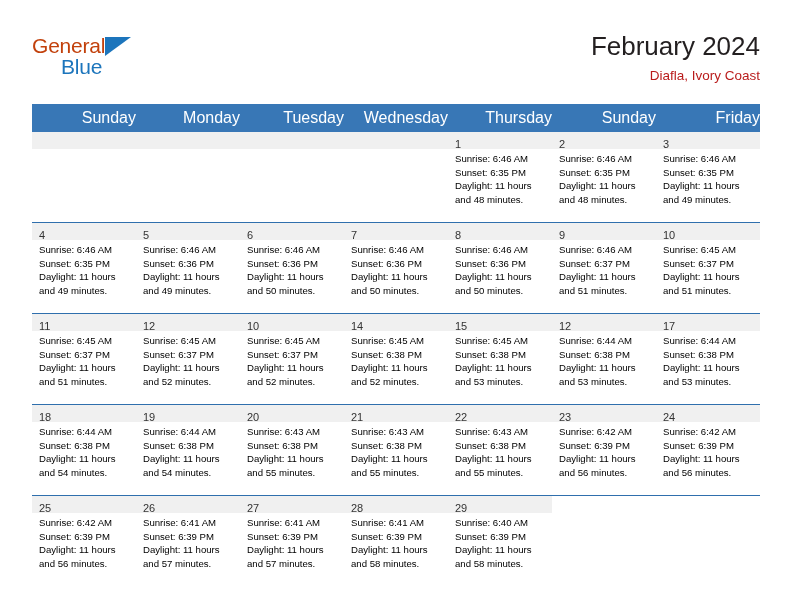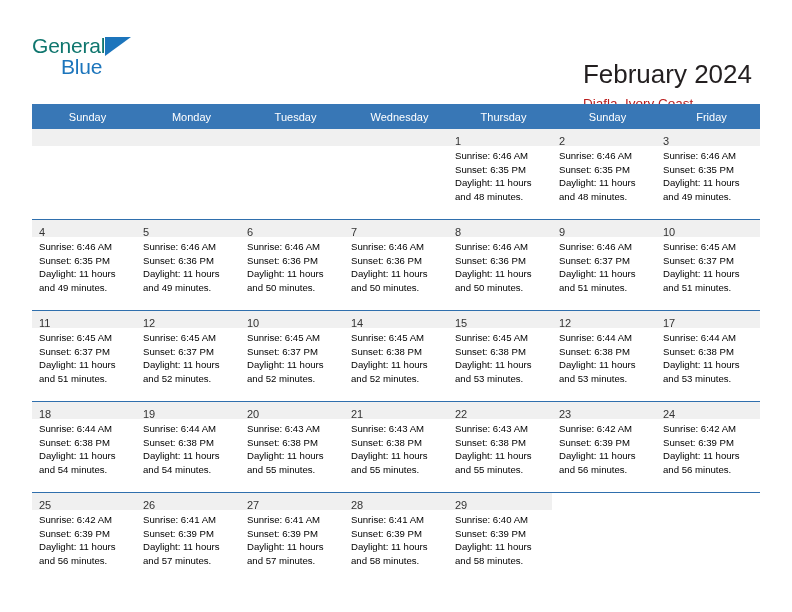--- a/index.html
+++ b/index.html
@@ -36,21 +36,21 @@
     top: 4px;
     width: 180px;
     height: 56px;
   }
   .logo-general {
     position: absolute;
     left: 0;
     top: 0;
     font-size: 21px;
     letter-spacing: -0.2px;
-    color: #0f766e;
+    color: #c2410c;
     font-family: "Liberation Sans", sans-serif;
   }
   .logo-triangle {
     position: absolute;
     left: 73px;
     top: 3px;
     width: 0;
     height: 0;
     border-left: 26px solid #1c75bc;
     border-bottom: 19px solid transparent;
@@ -60,23 +60,23 @@
     left: 29px;
     top: 21px;
     font-size: 21px;
     letter-spacing: -0.2px;
     color: #1c75bc;
     font-family: Liberation Sans, sans-serif;
   }
 
   .title-block {
     position: absolute;
-    right: 8px;
+    right: 0;
     top: 0;
-    margin-top: 28px;
+    text-align: right;
   }
   .month-title {
     font-size: 26px;
     color: #231f20;
     line-height: 32px;
     white-space: nowrap;
   }
   .location-title {
     font-size: 13.5px;
     color: #b91c1c;
@@ -92,23 +92,23 @@
     top: 104px;
     width: 728px;
     border-collapse: collapse;
     table-layout: fixed;
   }
   .calendar col { width: 104px; }
 
   .calendar thead th {
     background: #3877b6;
     color: #ffffff;
-    font-size: 11px;
+    font-size: 16px;
     font-weight: normal;
-    text-align: center;
+    text-align: right;
     padding: 5px 0 5px 7px;
     height: 15px;
     vertical-align: middle;
     border: 0;
   }
 
   .calendar tbody td {
     vertical-align: top;
     padding: 0;
     border: 0;

